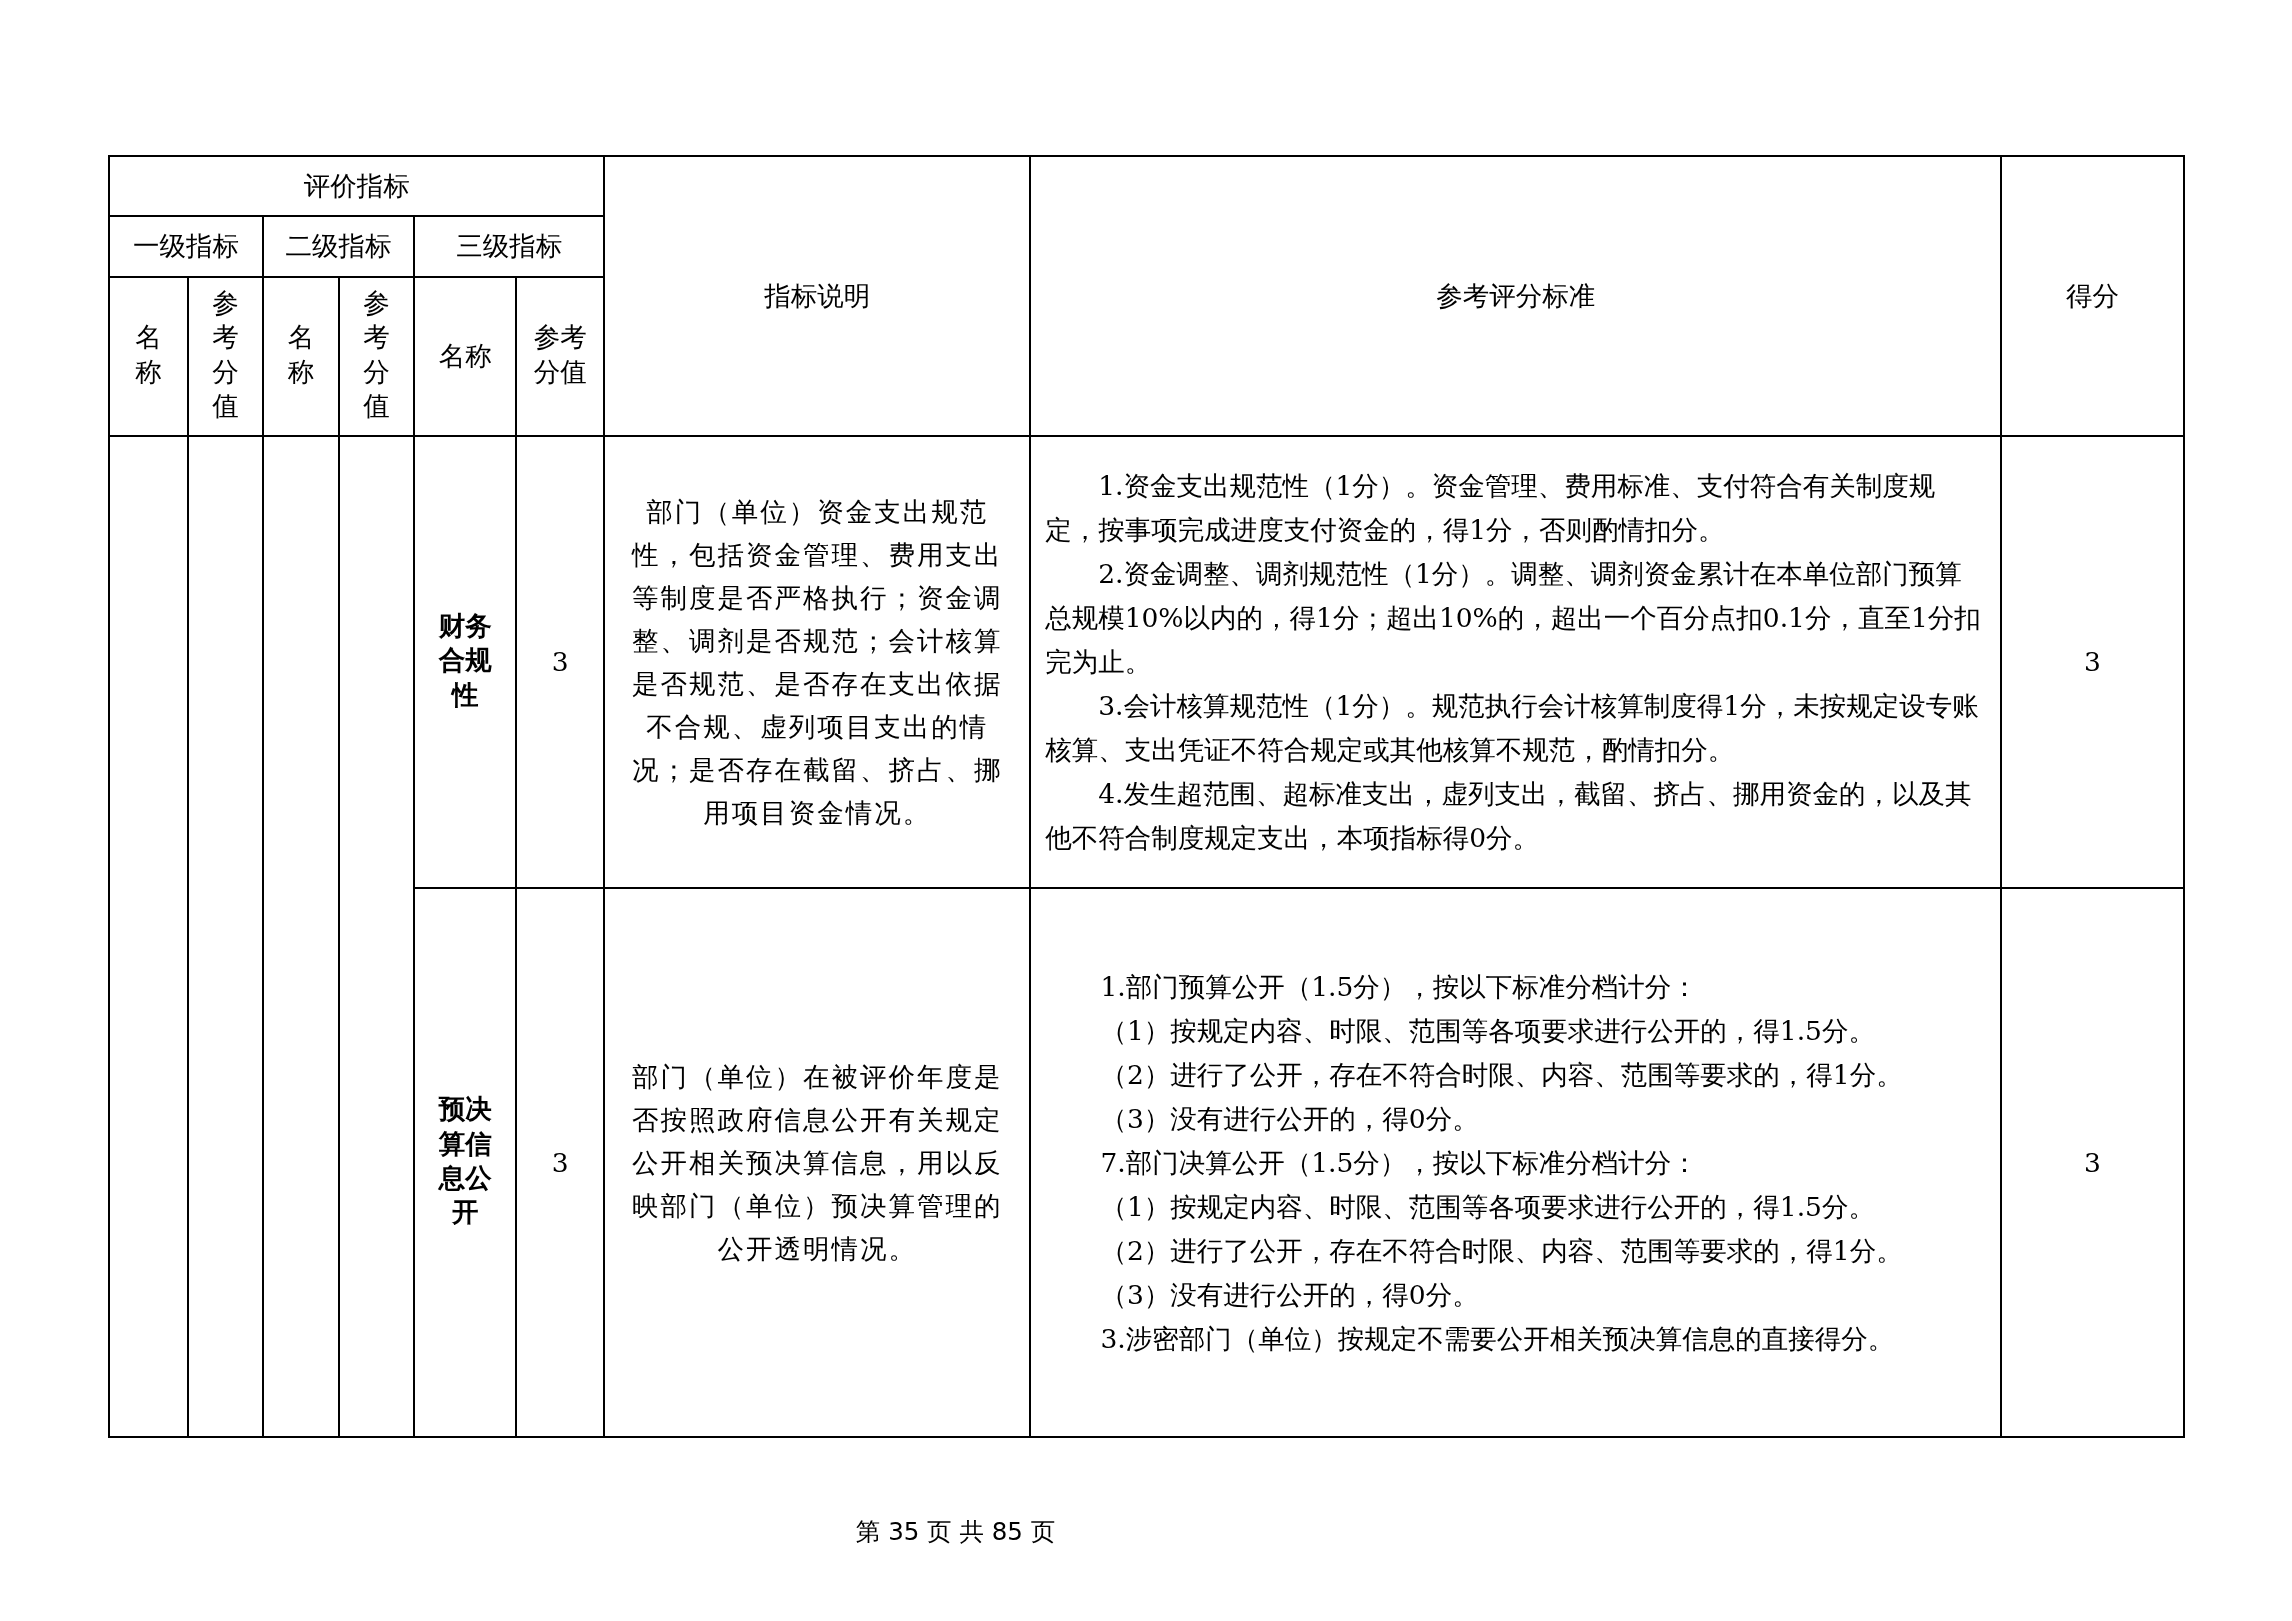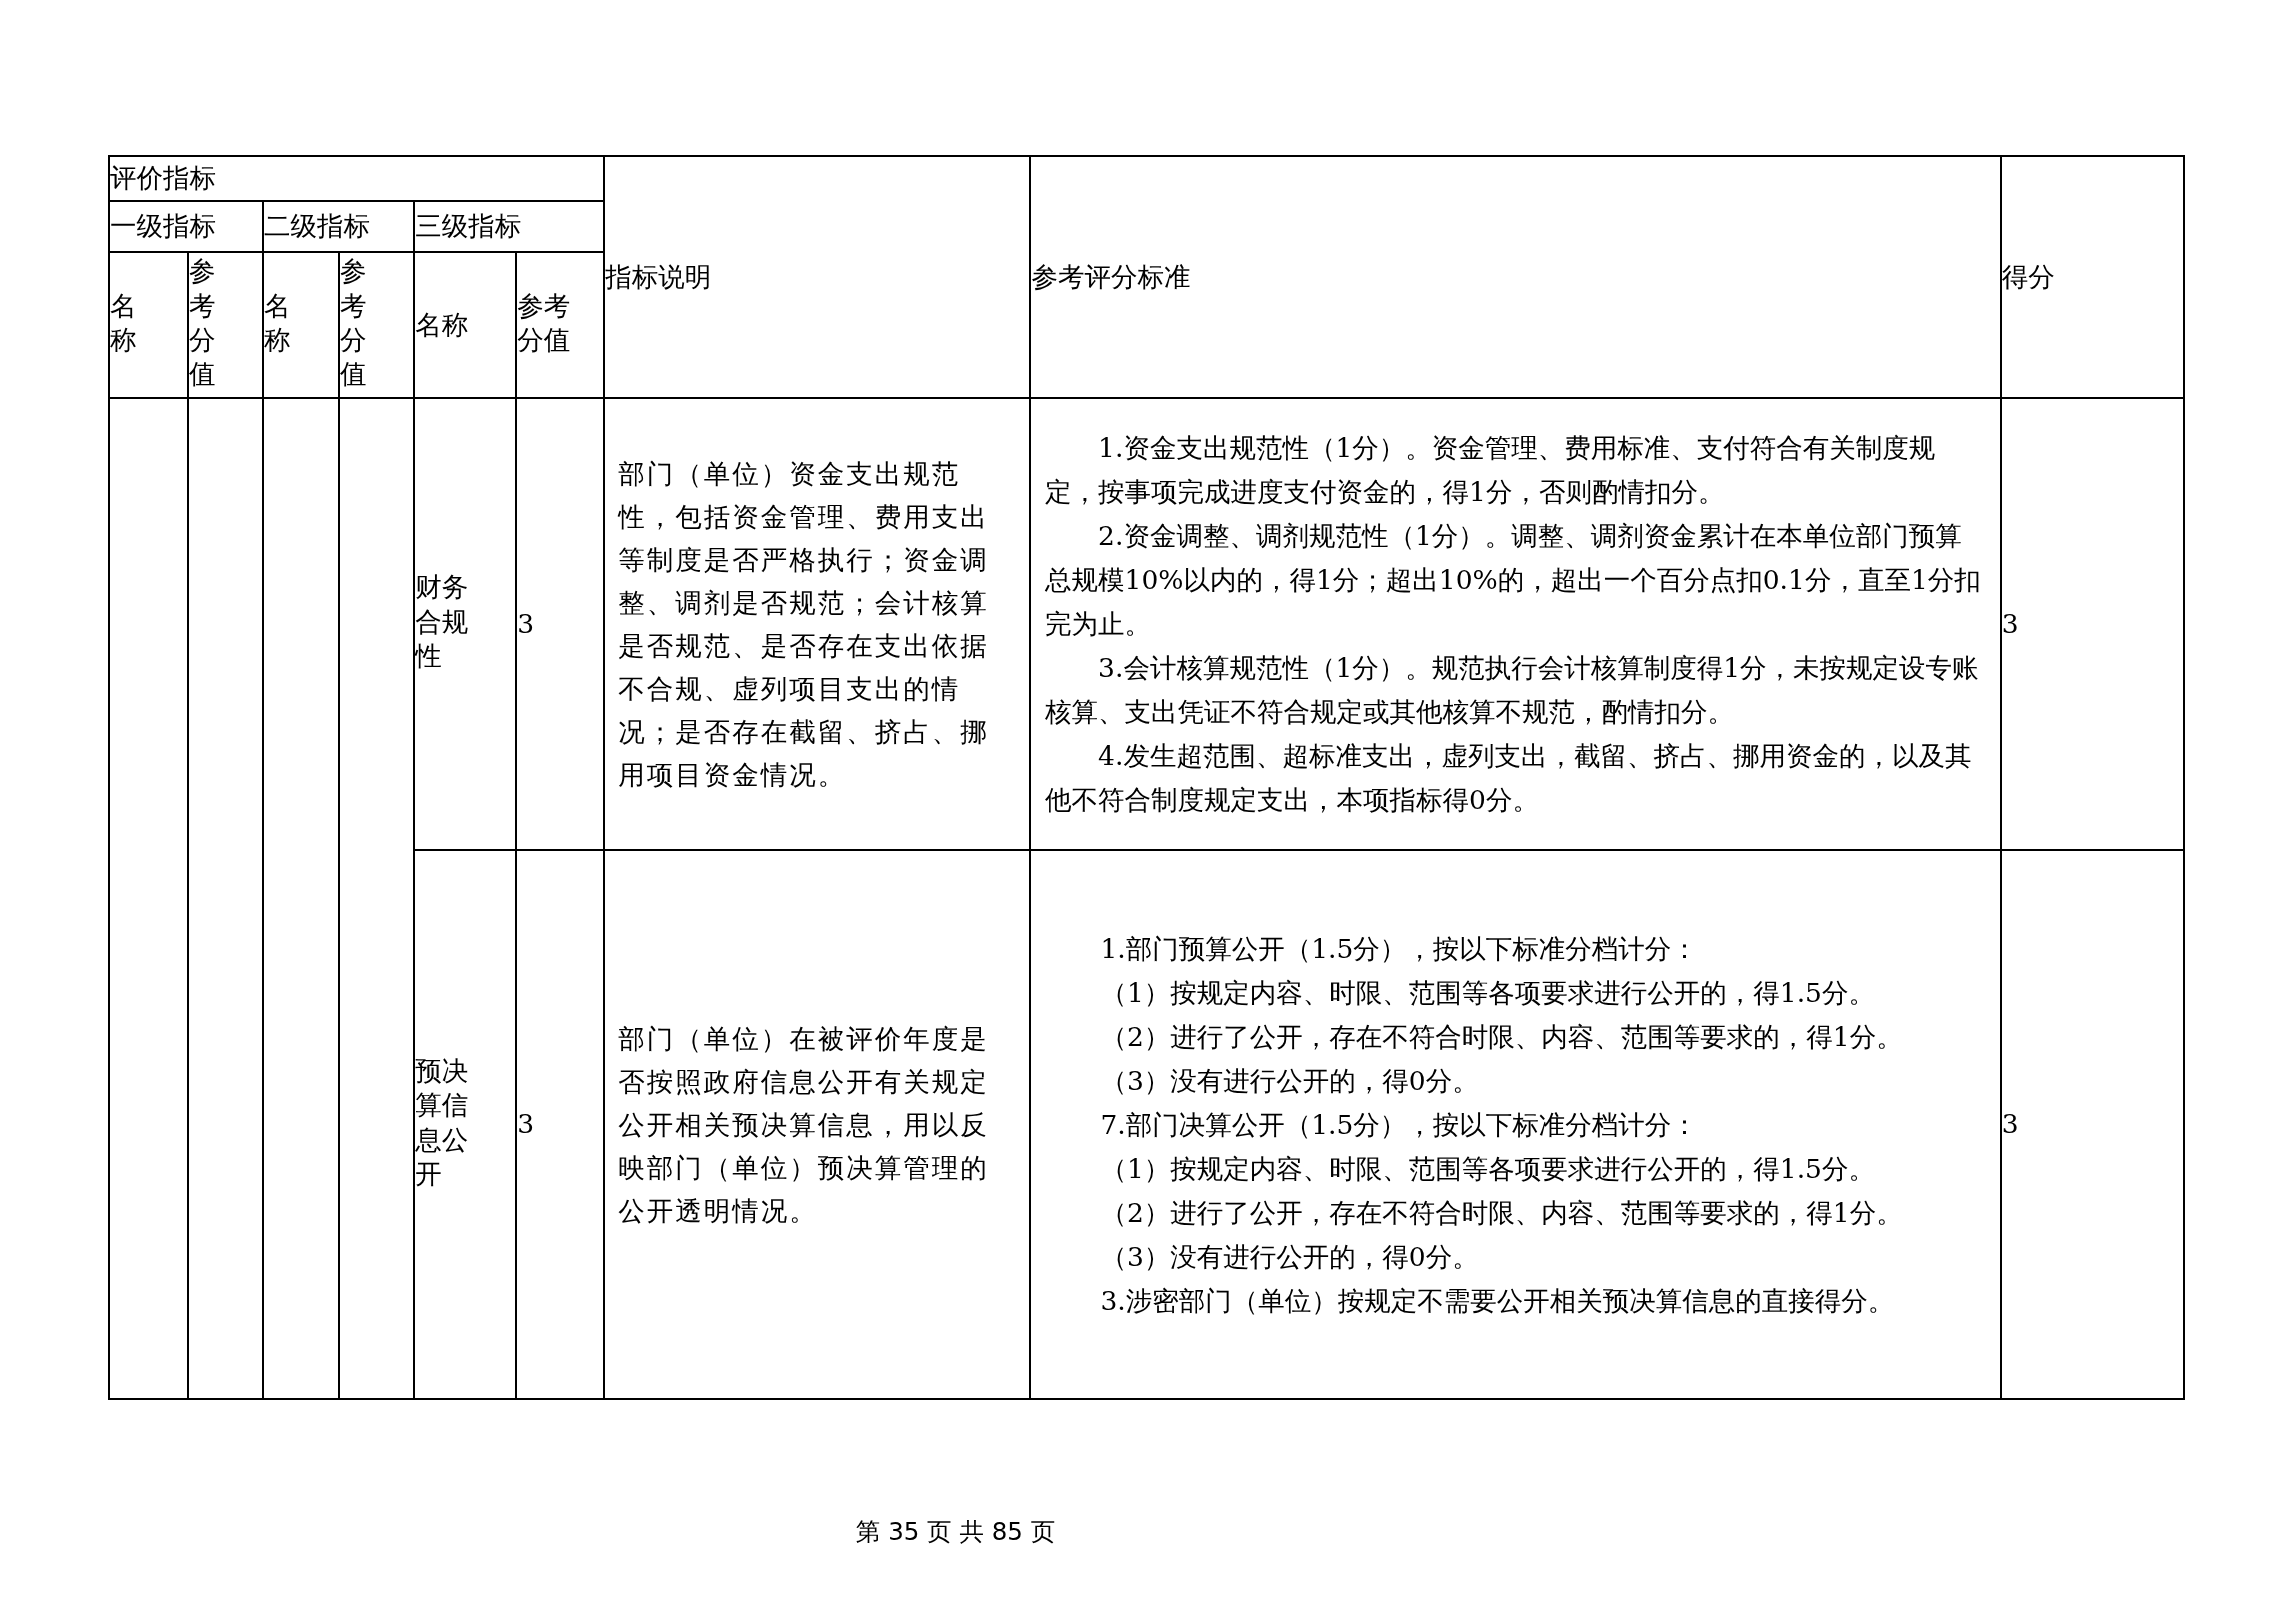--- a/index.html
+++ b/index.html
@@ -1,25 +1,25 @@
 <!DOCTYPE html>
 <html><head>
 <meta charset="utf-8">
 <style>
   html, body { margin: 0; padding: 0; background: #ffffff; }
   body { width: 2293px; height: 1621px; position: relative; overflow: hidden;
          font-family: "DejaVu Serif", "Liberation Serif", serif; color: #000; }
   table.eval { position: absolute; left: 108px; top: 155px; border-collapse: collapse;
                table-layout: fixed; width: 2077px; }
-  table.eval td { border: 2px solid #000; padding: 0; text-align: left; vertical-align: middle;
+  table.eval td { border: 2px solid #000; padding: 8px; text-align: center; vertical-align: middle;
                   font-size: 26.5px; line-height: 1.6; }
   .hdr { font-family: "DejaVu Sans", "Liberation Sans", sans-serif; font-size: 26.5px; }
   .vert { display: inline-block; width: 1.2em; line-height: 1.3; word-break: break-all; }
   .vert2 { display: inline-block; width: 2.2em; line-height: 1.3; word-break: break-all; }
-  .name-cell { font-family: "DejaVu Sans", "Liberation Sans", sans-serif; }
+  .name-cell { font-family: "DejaVu Sans", "Liberation Sans", sans-serif; font-weight: bold; }
   .desc { text-align: right; padding: 0 13px !important; font-size: 26.5px; line-height: 43px !important; letter-spacing: 2px; }
   .crit { text-align: left !important; padding: 0 13.7px !important; font-size: 26.5px; line-height: 44px !important; border-radius: 17px; }
   .crit p { margin: 0; }
   .crit .indent { text-indent: 2em; }
   .score { font-size: 26.5px; }
   .footer { position: absolute; top: 1515px; left: 0; width: 1911px; text-align: center;
             font-family: "DejaVu Sans", "Liberation Sans", sans-serif; font-size: 24.5px; }
 </style>
 </head>
 <body>

